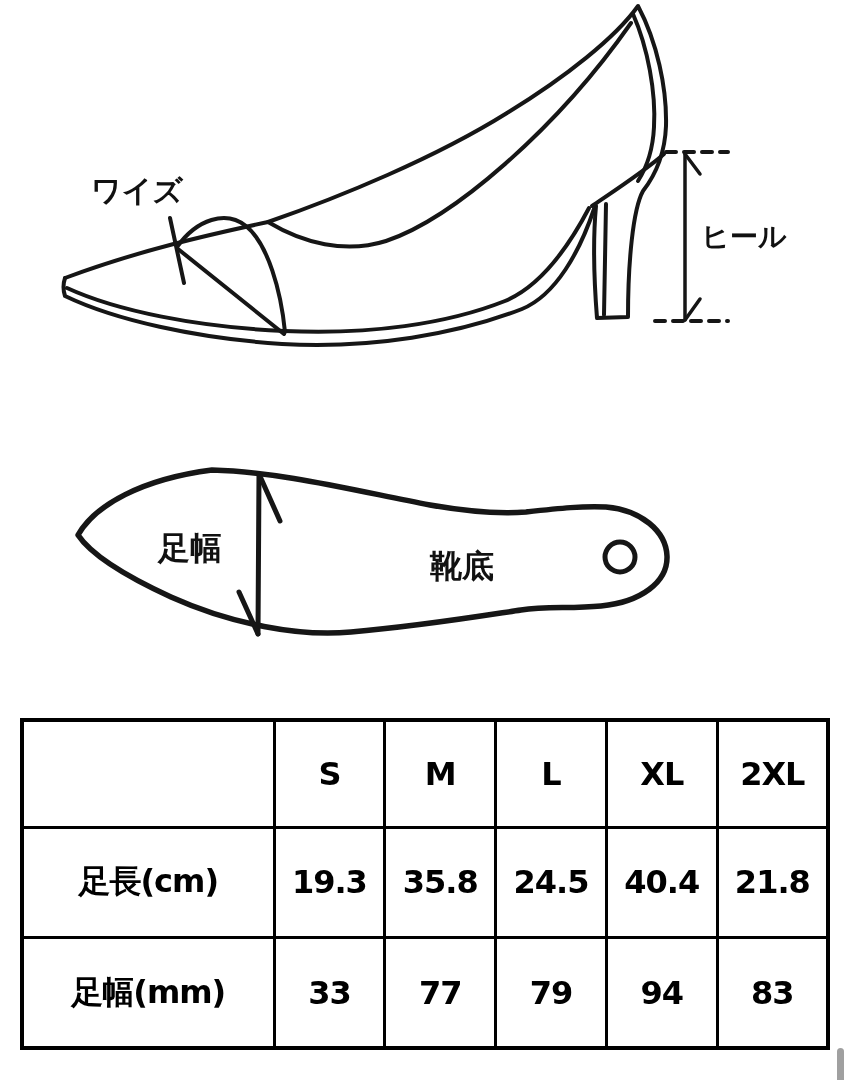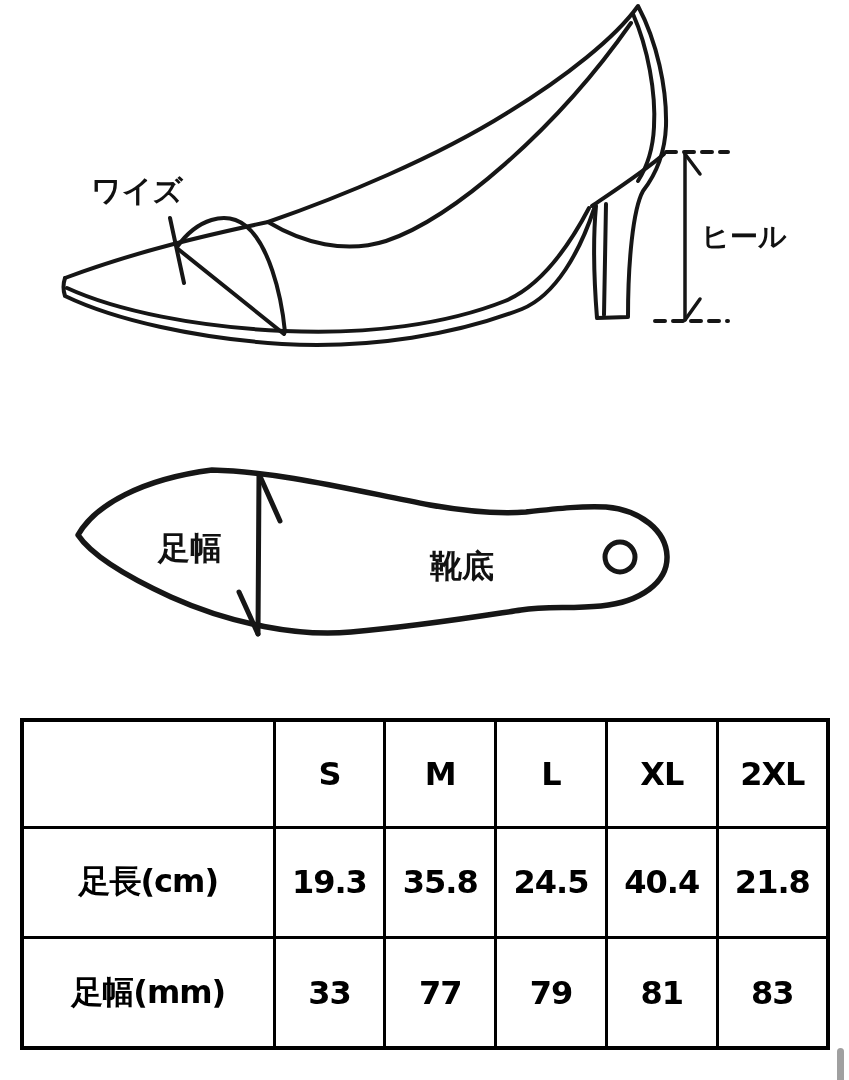--- a/index.html
+++ b/index.html
@@ -148,21 +148,21 @@
         <td>35.8</td>
         <td>24.5</td>
         <td>40.4</td>
         <td>21.8</td>
       </tr>
       <tr class="data-row">
         <th>足幅(mm)</th>
         <td>33</td>
         <td>77</td>
         <td>79</td>
-        <td>81</td>
+        <td>94</td>
         <td>83</td>
       </tr>
     </tbody>
   </table>
 
   <div class="scrollbar-thumb"></div>
 
 </div>
 
 </body></html>

